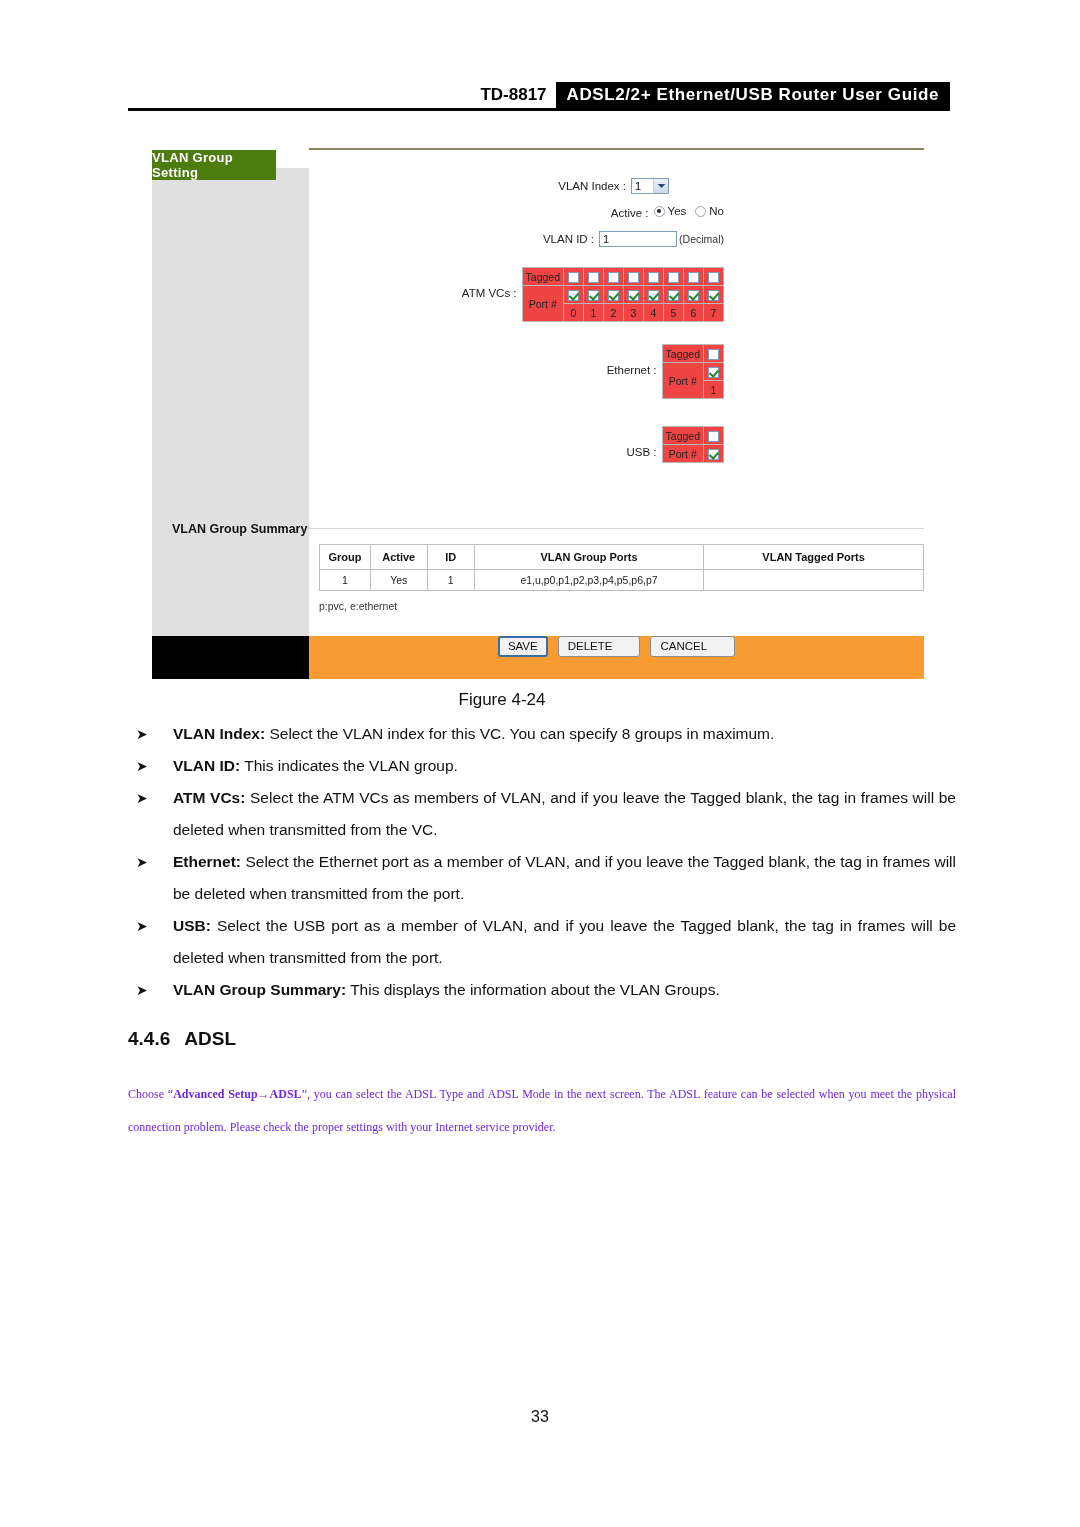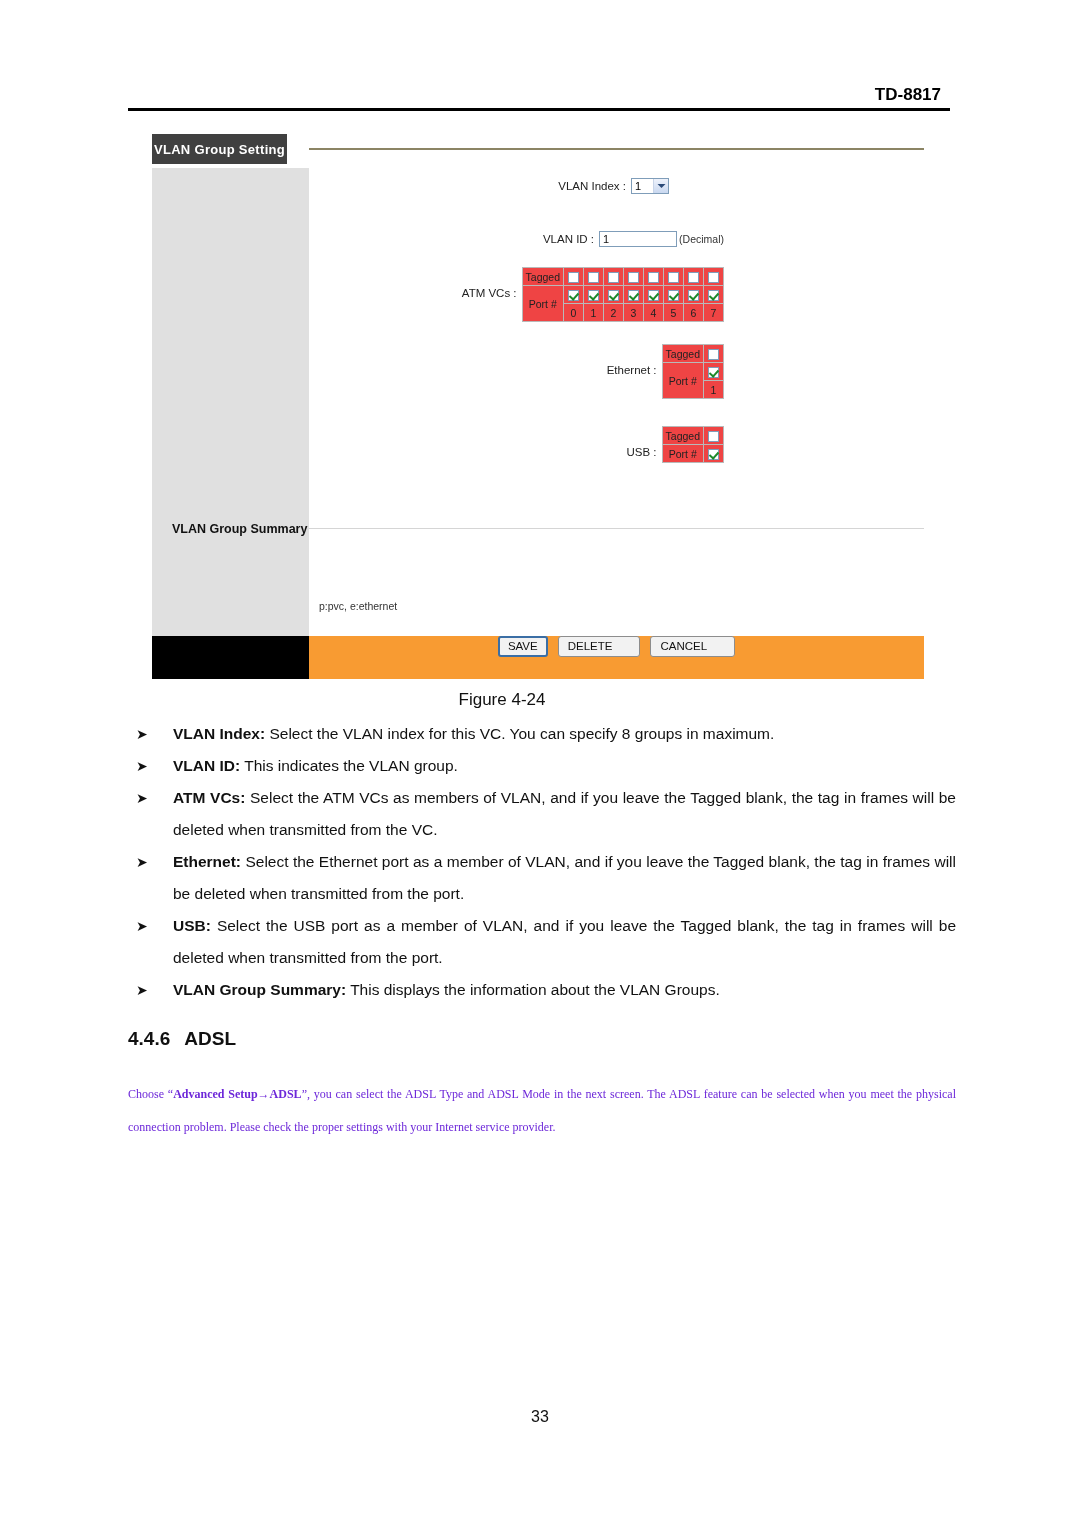--- a/index.html
+++ b/index.html
@@ -76,24 +76,24 @@
     position: absolute;
     left: 0;
     top: 34px;
     width: 157px;
     height: 468px;
     background: #e0e0e0;
   }
   .ui-titlebar {
     position: absolute;
     left: 0;
-    top: 0;
-    width: 135px;
+    top: 16px;
+    width: 124px;
     height: 30px;
-    background: #404040;
+    background: #4d7c0f;
     color: #ffffff;
     font-size: 13px;
     font-weight: bold;
     display: flex;
     align-items: center;
     justify-content: center;
     letter-spacing: 0.3px;
   }
   .ui-rule-top {
     position: absolute;
@@ -370,20 +370,21 @@
     font-size: 16px;
     color: #111;
   }
 </style>
 </head>
 <body>
 
 <div class="header">
   <div class="header-inner">
     <span class="header-model">TD-8817</span>
+    <span class="header-title">ADSL2/2+ Ethernet/USB Router User Guide</span>
   </div>
   <div class="header-rule"></div>
 </div>
 
 <div class="figure">
 
   <div class="ui-body">
     <div class="ui-sidebar"></div>
     <div class="ui-titlebar">VLAN Group Setting</div>
     <div class="ui-rule-top"></div>
@@ -395,20 +396,30 @@
         <span class="sel">
           <span>1</span>
           <span class="sel-arrow">
             <svg width="9" height="6" viewBox="0 0 9 6">
                 <path d="M0.5 1 L4.5 5 L8.5 1 Z" fill="#2b4a78"></path>
               </svg>
           </span>
         </span>
       </div>
 
+      <div class="frow" style="left:0px; top:41px; width:415px; justify-content:flex-end;">
+        <span class="flabel">Active :</span>
+        <span class="radio-wrap">
+          <span class="radio on"></span>
+          <span>Yes</span>
+          <span class="radio-gap"></span>
+          <span class="radio"></span>
+          <span>No</span>
+        </span>
+      </div>
 
       <div class="frow" style="left:0px; top:67px; width:415px; justify-content:flex-end;">
         <span class="flabel">VLAN ID :</span>
         <span class="tinput">1</span>
         <span class="hint">(Decimal)</span>
       </div>
 
       <div class="frow" style="left:0px; top:103px; width:415px; justify-content:flex-end;">
         <span class="flabel" style="padding-top:18px;">ATM VCs :</span>
         <table class="ptable">
@@ -482,20 +493,38 @@
           </tr>
         </tbody>
           </table>
       </div>
 
     </div>
 
     <div class="summary-label">VLAN Group Summary</div>
     <div class="ui-rule-mid"></div>
 
+    <table class="stable">
+      <tbody>
+          <tr>
+        <th style="width:43px;">Group</th>
+        <th style="width:50px;">Active</th>
+        <th style="width:42px;">ID</th>
+        <th style="width:232px;">VLAN Group Ports</th>
+        <th style="width:226px;">VLAN Tagged Ports</th>
+      </tr>
+      <tr>
+        <td>1</td>
+        <td>Yes</td>
+        <td>1</td>
+        <td>e1,u,p0,p1,p2,p3,p4,p5,p6,p7</td>
+        <td></td>
+      </tr>
+    </tbody>
+      </table>
 
     <div class="legend">p:pvc, e:ethernet</div>
   </div>
 
   <div class="actionbar">
     <div class="actionbar-black"></div>
     <div class="actionbar-orange">
       <button class="btn focused">SAVE</button>
       <button class="btn">DELETE</button>
       <button class="btn">CANCEL</button>

